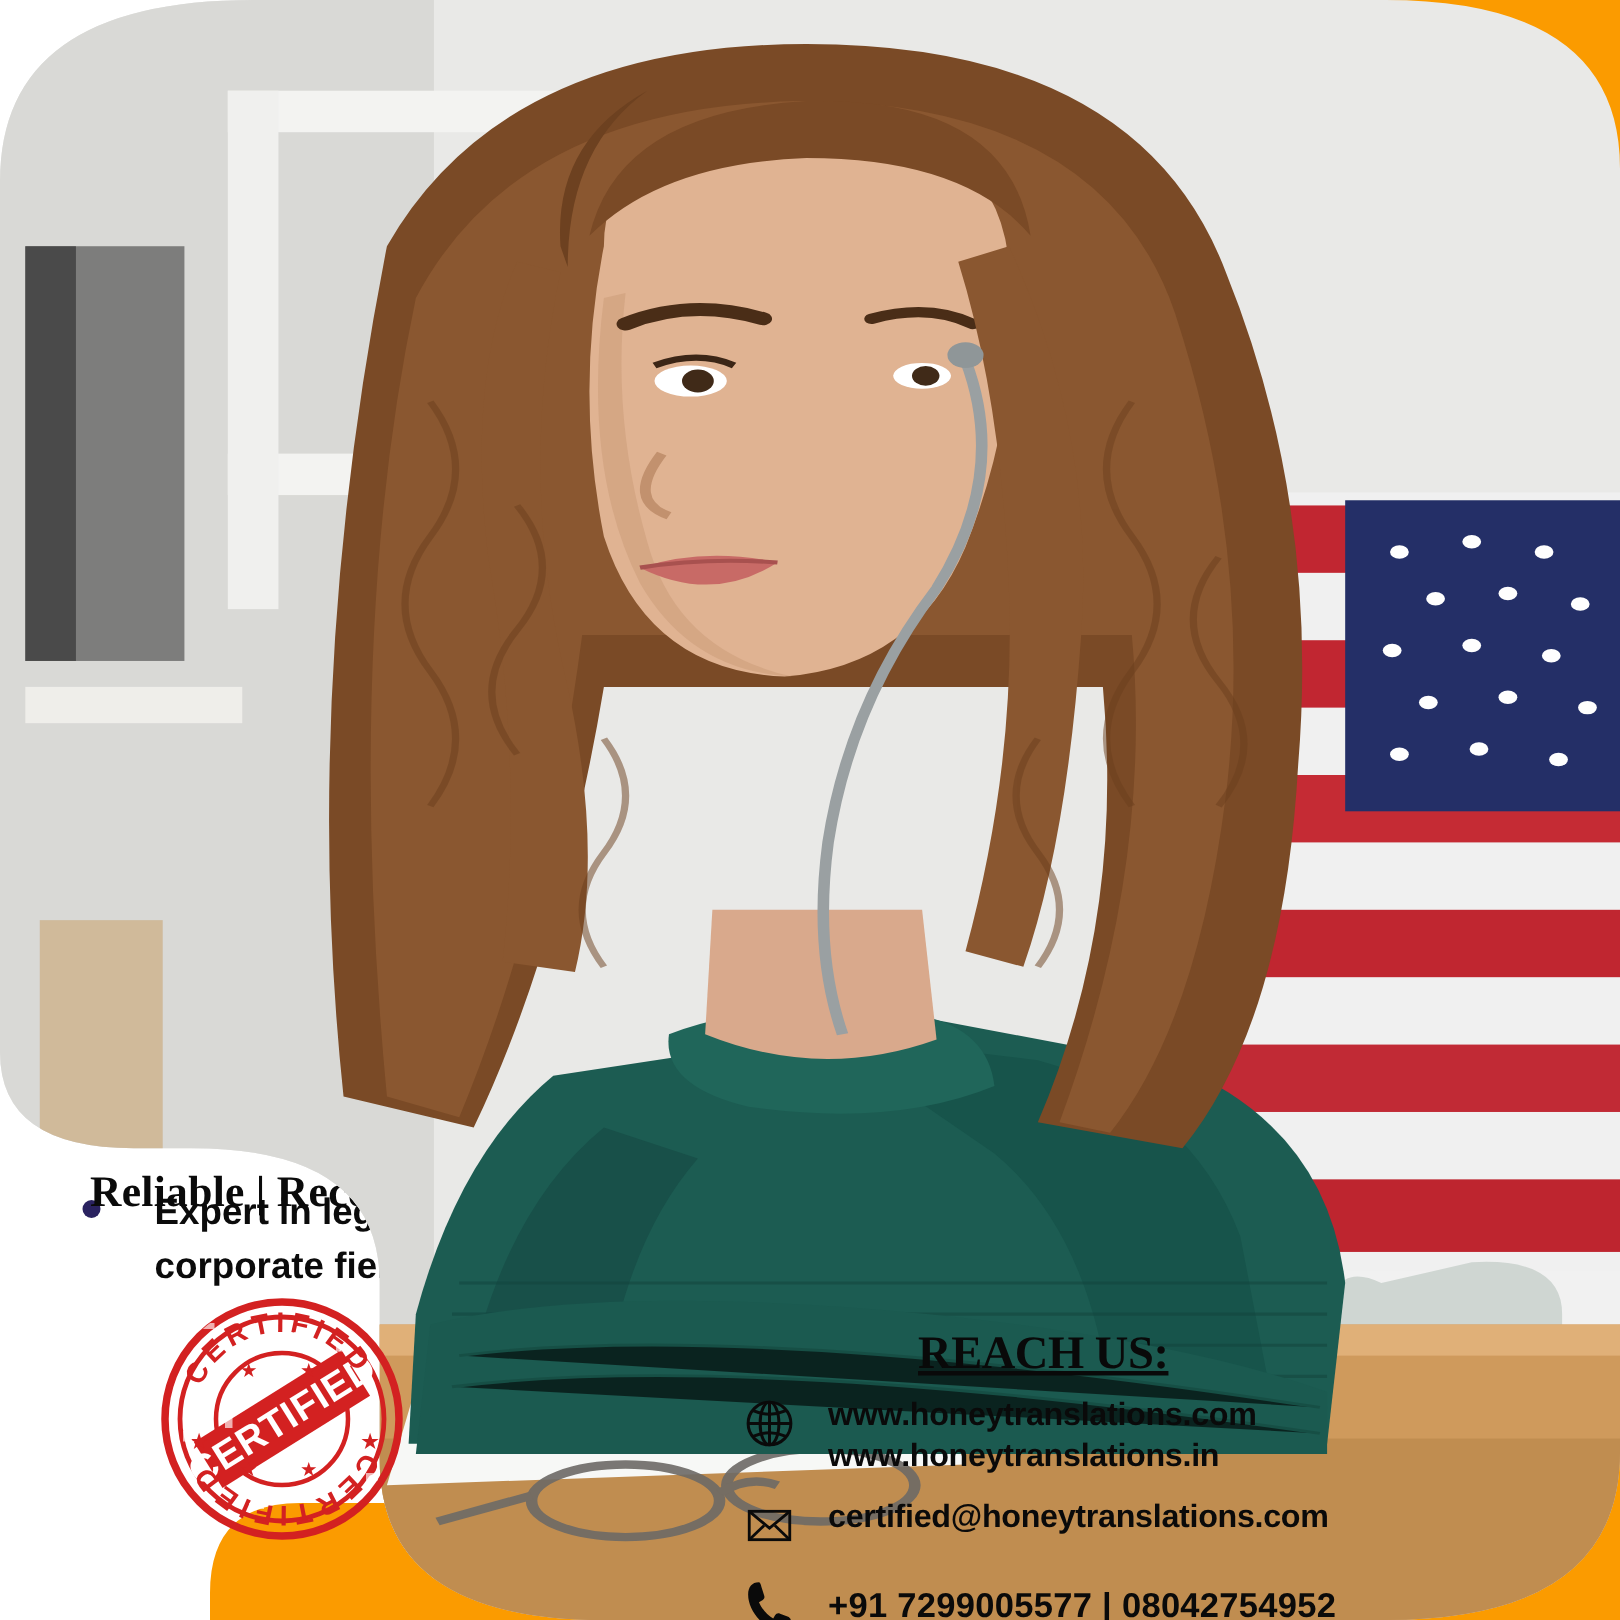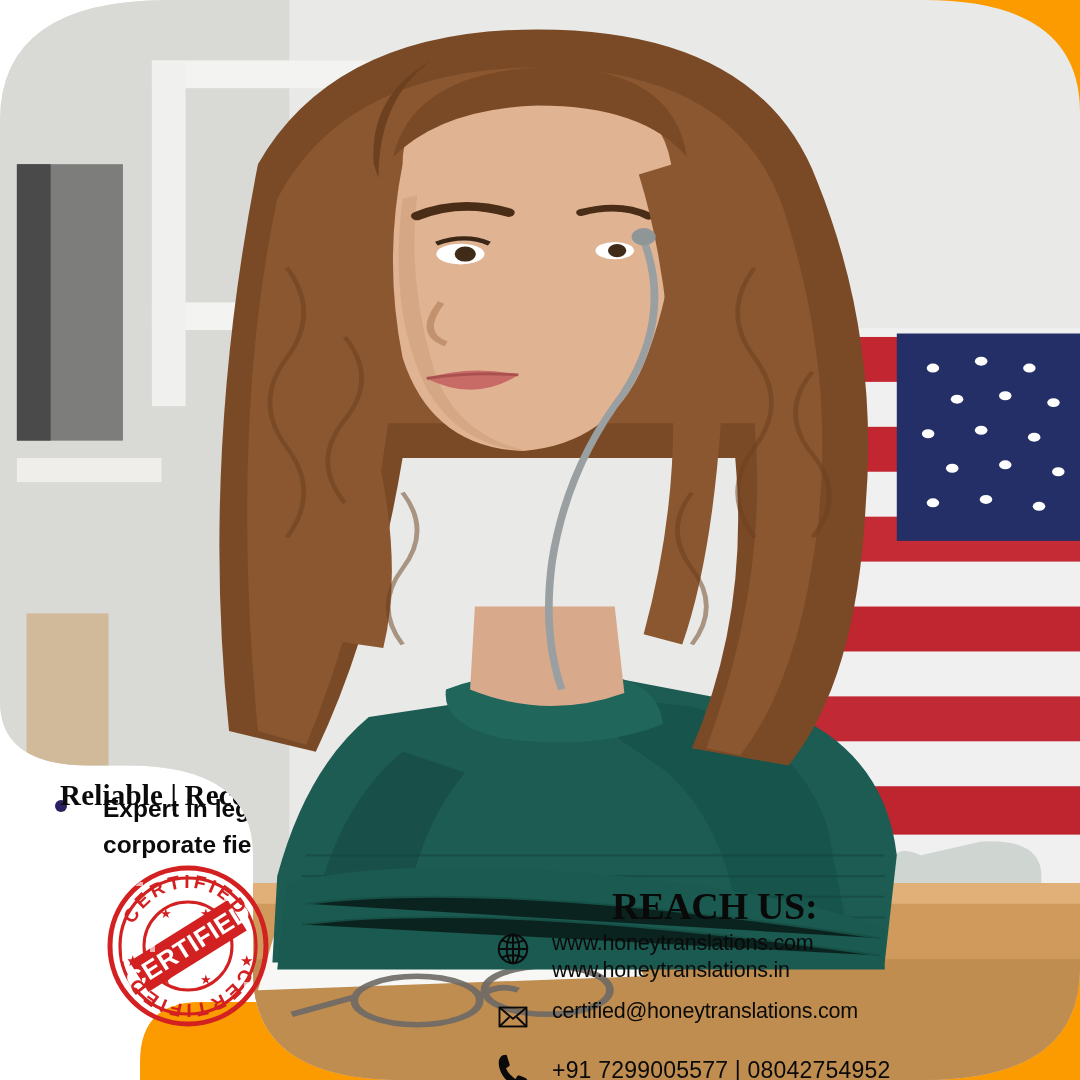--- a/index.html
+++ b/index.html
@@ -181,23 +181,24 @@
     height: 168px;
   }
 
   
   .reach-title {
     position: absolute;
     left: 612px;
     top: 884px;
     font-family: "Liberation Serif", serif;
     font-weight: 700;
-    font-size: 38px;
+    font-size: 31px;
     color: #090909;
     letter-spacing: -0.3px;
+    text-decoration: underline;
   }
   .contact-list {
     position: absolute;
     left: 492px;
     top: 928px;
     width: 560px;
   }
   .contact-row {
     display: flex;
     align-items: flex-start;
@@ -207,21 +208,21 @@
     width: 42px;
     height: 42px;
     flex: 0 0 auto;
     margin-right: 18px;
     display: flex;
     align-items: center;
     justify-content: center;
   }
   .contact-text {
     font-family: "Liberation Sans", sans-serif;
-    font-weight: 400;
+    font-weight: 700;
     font-size: 21.5px;
     line-height: 27px;
     color: #0a0a0a;
     letter-spacing: -0.2px;
     padding-top: 2px;
   }
   .contact-text.phone {
     font-size: 23px;
     padding-top: 7px;
     letter-spacing: 0.2px;

